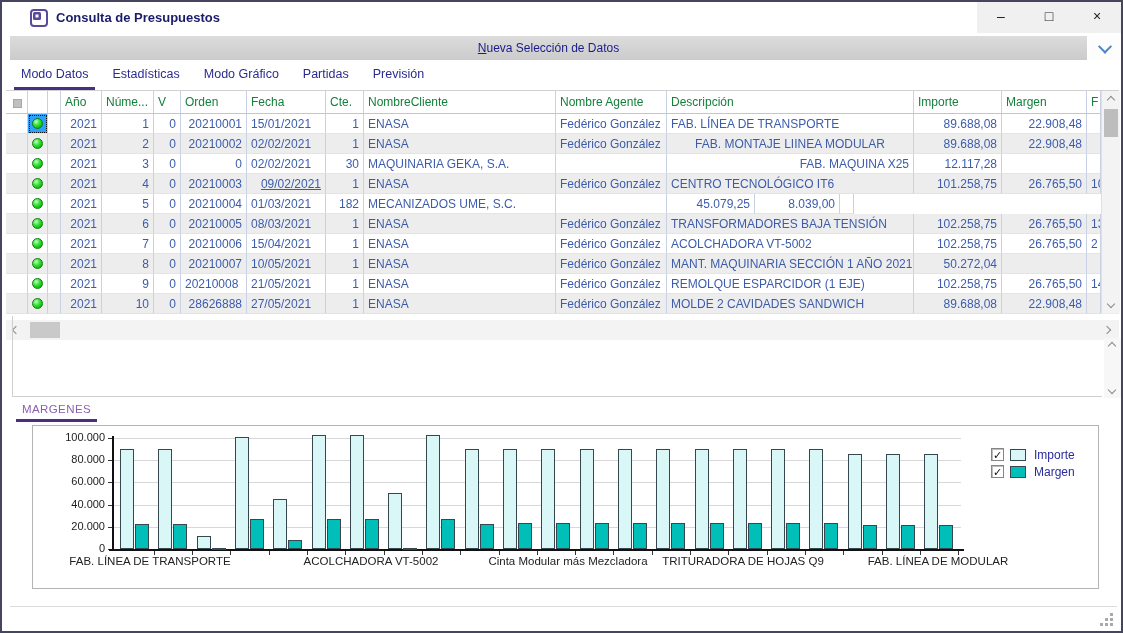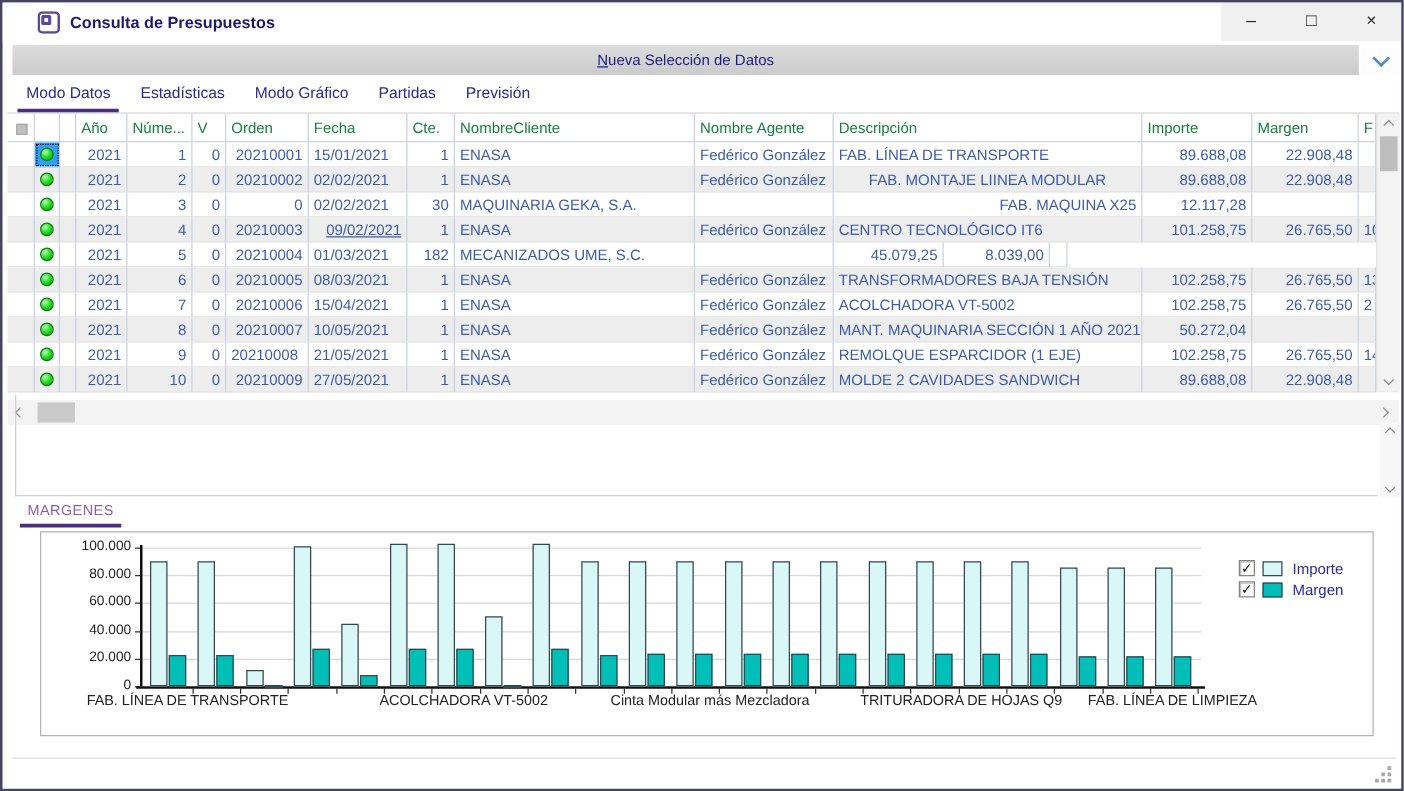--- a/index.html
+++ b/index.html
@@ -295,21 +295,21 @@
         </div>
         <div class="grid-row even">
           <div class="cell" style="width: 22px; text-align: left;"></div>
           <div class="cell" style="width: 20px; text-align: center;">
             <div class="ball"></div>
           </div>
           <div class="cell" style="width: 13px; text-align: left;"></div>
           <div class="cell" style="width: 41px; text-align: right;">2021</div>
           <div class="cell" style="width: 52px; text-align: right;">10</div>
           <div class="cell" style="width: 27px; text-align: right;">0</div>
-          <div class="cell" style="width: 66px; text-align: right;">20210009</div>
+          <div class="cell" style="width: 66px; text-align: right;">28626888</div>
           <div class="cell" style="width: 79px; text-align: left;">27/05/2021</div>
           <div class="cell" style="width: 38px; text-align: right;">1</div>
           <div class="cell" style="width: 192px; text-align: left;">ENASA</div>
           <div class="cell" style="width: 111px; text-align: left;">Fedérico González</div>
           <div class="cell" style="width: 247px; text-align: left;">MOLDE 2 CAVIDADES SANDWICH</div>
           <div class="cell" style="width: 88px; text-align: right;">89.688,08</div>
           <div class="cell" style="width: 85px; text-align: right;">22.908,48</div>
           <div class="cell" style="width: 14px; text-align: left;"></div>
         </div>
       </div>
@@ -443,22 +443,22 @@
       <div class="xtick" style="left: 848.5px; top: 125px;"></div>
       <div class="bar" style="left: 853px; top: 27.984px; width: 14px; height: 95.016px; background: rgb(217, 247, 247);"></div>
       <div class="bar" style="left: 868px; top: 98.58px; width: 14px; height: 24.42px; background: rgb(0, 191, 184);"></div>
       <div class="xtick" style="left: 886.8px; top: 125px;"></div>
       <div class="bar" style="left: 891.3px; top: 27.54px; width: 14px; height: 95.46px; background: rgb(217, 247, 247);"></div>
       <div class="bar" style="left: 906.3px; top: 98.58px; width: 14px; height: 24.42px; background: rgb(0, 191, 184);"></div>
       <div class="xtick" style="left: 925.1px; top: 125px;"></div>
       <div class="xlabel" style="left: 117px;">FAB. LÍNEA DE TRANSPORTE</div>
       <div class="xlabel" style="left: 338px;">ACOLCHADORA VT-5002</div>
       <div class="xlabel" style="left: 535px;">Cinta Modular más Mezcladora</div>
-      <div class="xlabel" style="left: 710px; margin-left: 26px;">TRITURADORA DE HOJAS Q9</div>
-      <div class="xlabel" style="left: 905px;">FAB. LÍNEA DE LIMPIEZA</div>
+      <div class="xlabel" style="left: 710px;">TRITURADORA DE HOJAS Q9</div>
+      <div class="xlabel" style="left: 905px;">FAB. LÍNEA DE MODULAR</div>
     </div>
 
   <div id="bottom-divider"></div>
   <svg style="position:absolute;left:1096px;top:609px;" width="17" height="17" viewBox="0 0 17 17">
     <g fill="#a9a9a9">
       <rect x="12" y="12" width="3" height="3"></rect>
         <rect x="12" y="7" width="3" height="3"></rect>
         <rect x="12" y="2" width="3" height="3"></rect>
       <rect x="7" y="12" width="3" height="3"></rect>
         <rect x="7" y="7" width="3" height="3"></rect>

